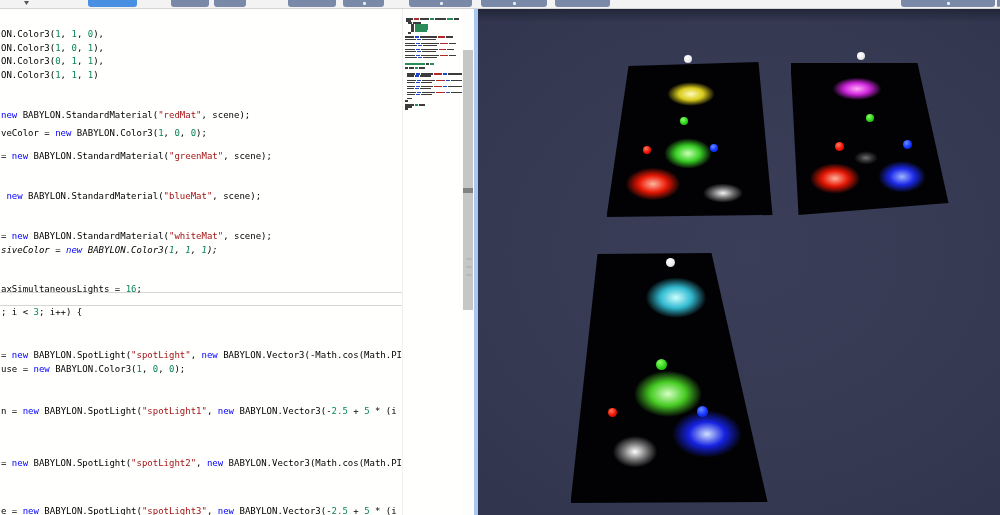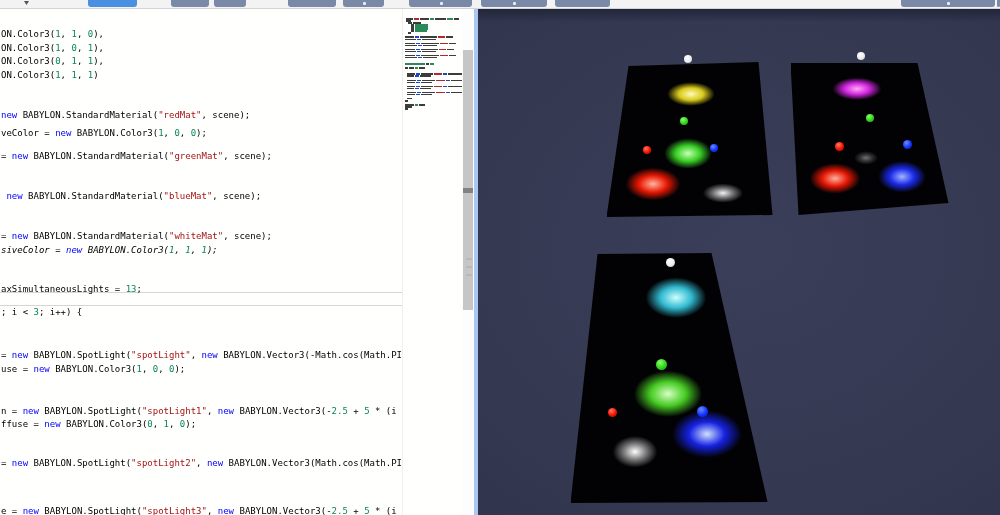--- a/index.html
+++ b/index.html
@@ -74,26 +74,25 @@
   <div class="code-line" style="top: 21px;">ON.Color3(<span class="tk-num">1</span>, <span class="tk-num">1</span>, <span class="tk-num">0</span>),</div>
       <div class="code-line" style="top: 35px;">ON.Color3(<span class="tk-num">1</span>, <span class="tk-num">0</span>, <span class="tk-num">1</span>),</div>
       <div class="code-line" style="top: 48px;">ON.Color3(<span class="tk-num">0</span>, <span class="tk-num">1</span>, <span class="tk-num">1</span>),</div>
       <div class="code-line" style="top: 62px;">ON.Color3(<span class="tk-num">1</span>, <span class="tk-num">1</span>, <span class="tk-num">1</span>)</div>
       <div class="code-line" style="top: 102px;"><span class="tk-kw">new</span> BABYLON.StandardMaterial(<span class="tk-str">"redMat"</span>, scene);</div>
       <div class="code-line" style="top: 120px;">veColor = <span class="tk-kw">new</span> BABYLON.Color3(<span class="tk-num">1</span>, <span class="tk-num">0</span>, <span class="tk-num">0</span>);</div>
       <div class="code-line" style="top: 143px;">= <span class="tk-kw">new</span> BABYLON.StandardMaterial(<span class="tk-str">"greenMat"</span>, scene);</div>
       <div class="code-line" style="top: 183px;"> <span class="tk-kw">new</span> BABYLON.StandardMaterial(<span class="tk-str">"blueMat"</span>, scene);</div>
       <div class="code-line" style="top: 223px;">= <span class="tk-kw">new</span> BABYLON.StandardMaterial(<span class="tk-str">"whiteMat"</span>, scene);</div>
       <div class="code-line" style="top: 237px; font-style: italic;">siveColor = <span class="tk-kw">new</span> BABYLON.Color3(<span class="tk-num">1</span>, <span class="tk-num">1</span>, <span class="tk-num">1</span>);</div>
-      <div class="code-line" style="top: 276px;">axSimultaneousLights = <span class="tk-num">13</span>;</div>
+      <div class="code-line" style="top: 276px;">axSimultaneousLights = <span class="tk-num">16</span>;</div>
       <div class="code-line" style="top: 299px;">; i &lt; <span class="tk-num">3</span>; i++) {</div>
       <div class="code-line" style="top: 342px;">= <span class="tk-kw">new</span> BABYLON.SpotLight(<span class="tk-str">"spotLight"</span>, <span class="tk-kw">new</span> BABYLON.Vector3(-Math.cos(Math.PI/</div>
       <div class="code-line" style="top: 356px;">use = <span class="tk-kw">new</span> BABYLON.Color3(<span class="tk-num">1</span>, <span class="tk-num">0</span>, <span class="tk-num">0</span>);</div>
       <div class="code-line" style="top: 398px;">n = <span class="tk-kw">new</span> BABYLON.SpotLight(<span class="tk-str">"spotLight1"</span>, <span class="tk-kw">new</span> BABYLON.Vector3(-<span class="tk-num">2.5</span> + <span class="tk-num">5</span> * (i %</div>
-      <div class="code-line" style="top: 411px;">ffuse = <span class="tk-kw">new</span> BABYLON.Color3(<span class="tk-num">0</span>, <span class="tk-num">1</span>, <span class="tk-num">0</span>);</div>
       <div class="code-line" style="top: 450px;">= <span class="tk-kw">new</span> BABYLON.SpotLight(<span class="tk-str">"spotLight2"</span>, <span class="tk-kw">new</span> BABYLON.Vector3(Math.cos(Math.PI/</div>
       <div class="code-line" style="top: 498px;">e = <span class="tk-kw">new</span> BABYLON.SpotLight(<span class="tk-str">"spotLight3"</span>, <span class="tk-kw">new</span> BABYLON.Vector3(-<span class="tk-num">2.5</span> + <span class="tk-num">5</span> * (i %</div>
     </div>
   <div id="minimap">
       <div class="mm-row" style="top: 10px; left: 3px;"><span class="mm-seg" style="width: 7px; background: rgb(60, 60, 60);"></span><span class="mm-seg" style="width: 5px; background: rgb(176, 40, 40);"></span><span class="mm-seg" style="width: 9px; background: rgb(60, 60, 60);"></span><span class="mm-seg" style="width: 4px; background: rgb(42, 138, 88);"></span><span class="mm-seg" style="width: 11px; background: rgb(60, 60, 60);"></span><span class="mm-seg" style="width: 6px; background: rgb(42, 138, 88);"></span><span class="mm-seg" style="width: 5px; background: rgb(60, 60, 60);"></span></div>
       <div class="mm-row" style="top: 12.05px; left: 3px;"><span class="mm-seg" style="width: 5px; background: rgb(60, 60, 60);"></span></div>
       <div class="mm-row" style="top: 14.1px; left: 5px;"><span class="mm-seg" style="width: 4px; background: rgb(60, 60, 60);"></span><span class="mm-seg" style="width: 8px; background: rgb(60, 60, 60);"></span></div>
       <div class="mm-row" style="top: 16.15px; left: 8px;"><span class="mm-seg" style="width: 3px; background: rgb(60, 60, 60);"></span><span class="mm-seg" style="width: 13px; background: rgb(42, 138, 88);"></span></div>
       <div class="mm-row" style="top: 18.2px; left: 8px;"><span class="mm-seg" style="width: 3px; background: rgb(60, 60, 60);"></span><span class="mm-seg" style="width: 13px; background: rgb(42, 138, 88);"></span></div>
       <div class="mm-row" style="top: 20.25px; left: 8px;"><span class="mm-seg" style="width: 3px; background: rgb(60, 60, 60);"></span><span class="mm-seg" style="width: 13px; background: rgb(42, 138, 88);"></span></div>

